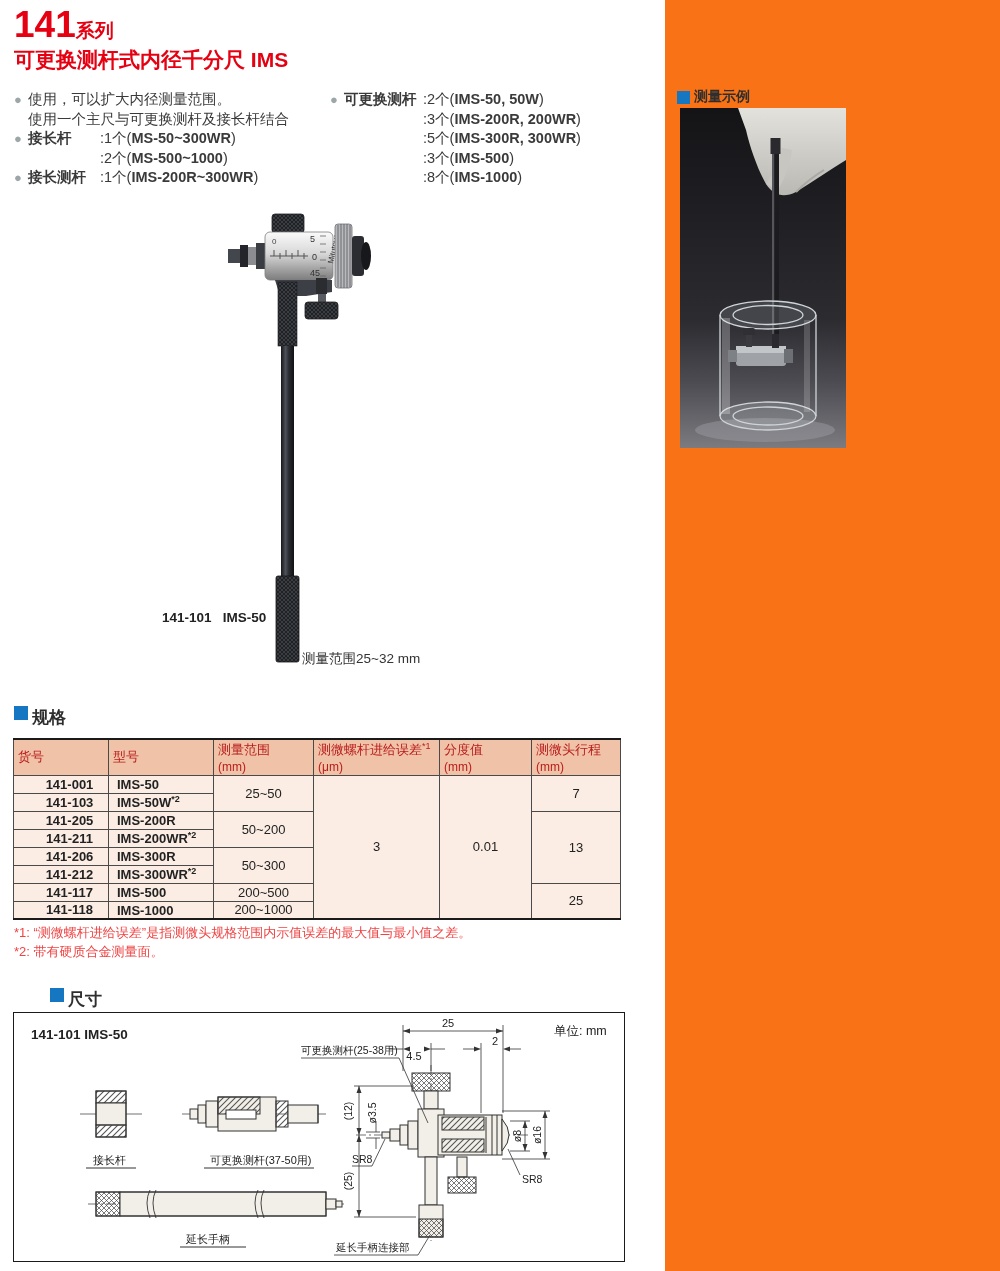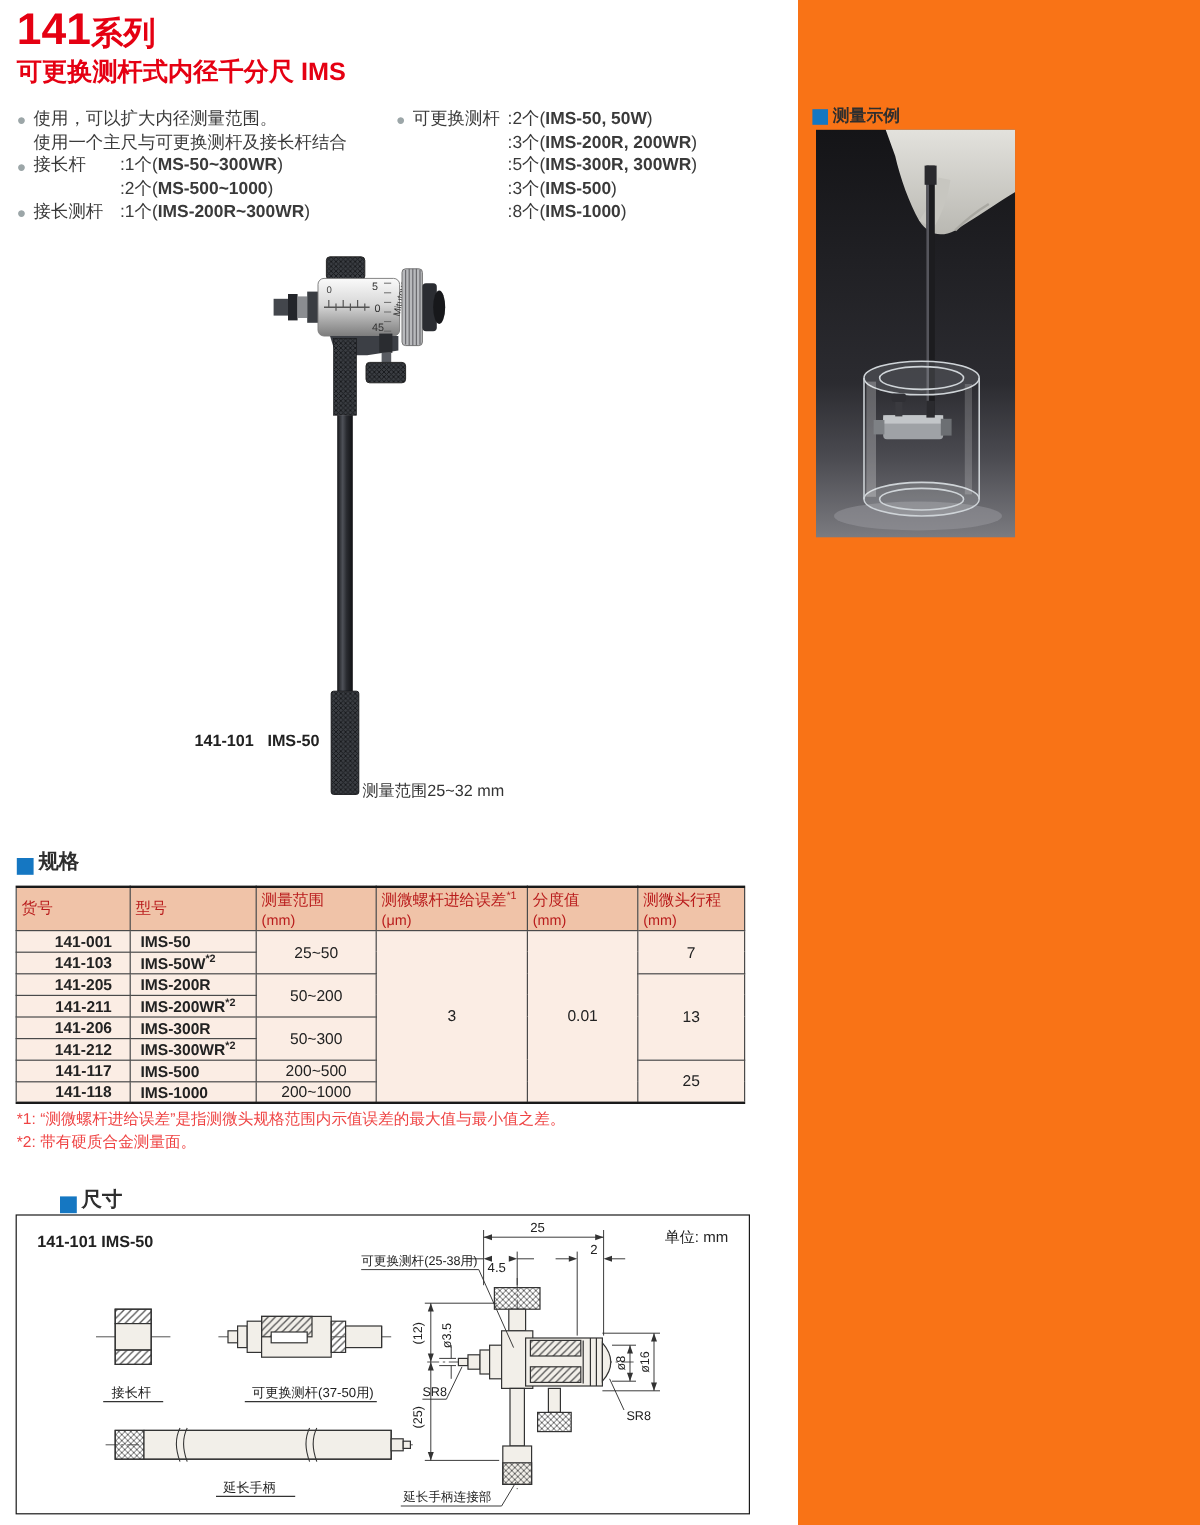--- a/index.html
+++ b/index.html
@@ -10,40 +10,40 @@
   
   .sidebar{position:absolute;left:665px;top:0;width:335px;height:1271px;background:#f97316;}
   .side-header{position:absolute;left:12px;top:88px;display:flex;align-items:center;gap:4px;
                font-size:14px;font-weight:bold;color:#2e2e2e;}
   .bluesq{display:inline-block;width:13px;height:13px;background:#1577c2;}
   .photo-wrap{position:absolute;left:15px;top:108px;width:166px;height:340px;}
 
   
   .series{position:absolute;left:14px;top:4px;color:#e50012;}
   .series .num{font-size:37px;font-weight:bold;letter-spacing:0;}
-  .series .suf{font-size:27px;font-weight:bold;}
+  .series .suf{font-size:19px;font-weight:bold;}
   .subtitle{position:absolute;left:14px;top:46px;font-size:21px;font-weight:bold;color:#e50012;}
 
   
   .feat{position:absolute;font-size:14.5px;line-height:19.5px;color:#3a3a3a;}
   .feat-left{left:14px;top:90px;width:318px;}
   .feat-right{left:330px;top:90px;width:330px;}
   .frow{display:flex;align-items:flex-start;}
   .bullet{color:#9ca6a8;font-size:13px;line-height:19.5px;width:14px;flex:0 0 14px;}
-  .flabel{flex:0 0 72px;}
+  .flabel{flex:0 0 72px;font-weight:bold;}
   .flabel.wide{flex:0 0 79px;}
   .fvals div{white-space:nowrap;}
   .fcode{font-weight:bold;}
 
   
   .prod-code{position:absolute;left:162px;top:610px;font-size:13.5px;font-weight:bold;color:#222;}
   .prod-range{position:absolute;left:302px;top:650px;font-size:13.5px;color:#333;}
 
   
-  .sec-header{position:absolute;display:flex;align-items:flex-end;gap:4px;
+  .sec-header{position:absolute;display:flex;align-items:flex-start;gap:4px;
               font-size:17px;font-weight:bold;color:#2e2e2e;}
   .sec-header .bluesq{width:14px;height:14px;}
   .spec-hd{left:14px;top:706px;}
   .dim-hd{left:14px;top:988px;margin-left:36px;}
 
   
   .spec-table{position:absolute;left:13px;top:738px;border-collapse:collapse;
               border-top:2.5px solid #1a1a1a;border-bottom:2.5px solid #1a1a1a;}
   .spec-table th,.spec-table td{border:1px solid #4a4a4a;padding:0 4px;}
   .spec-table th{background:#f0c3a8;font-weight:normal;font-size:13px;color:#b91c1c;height:36px;text-align:left;}

